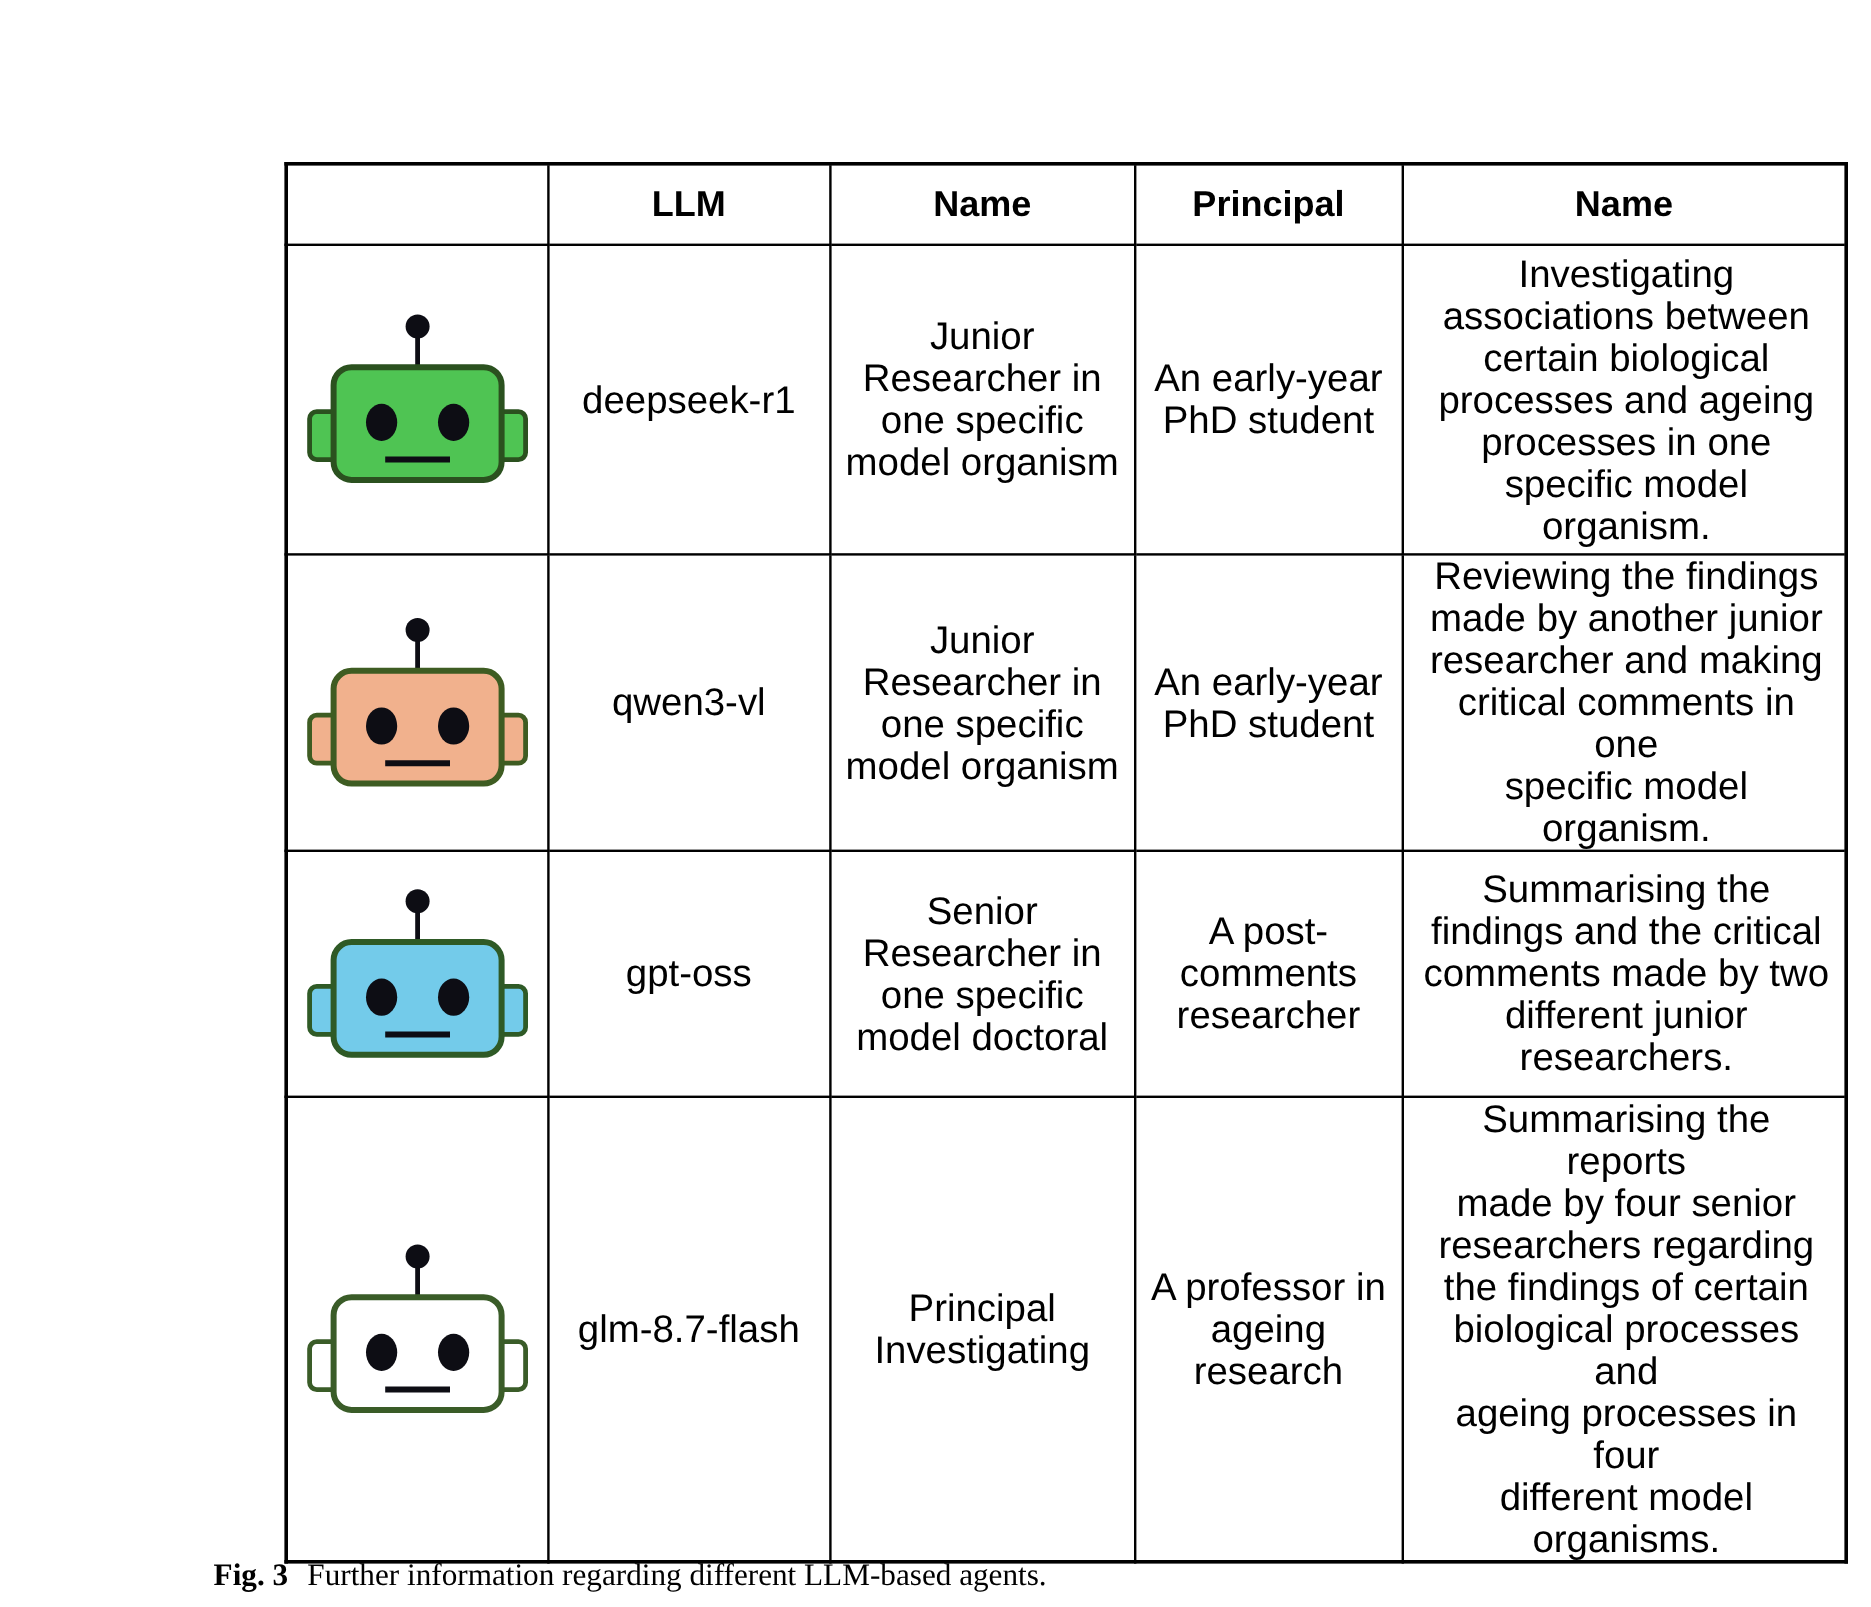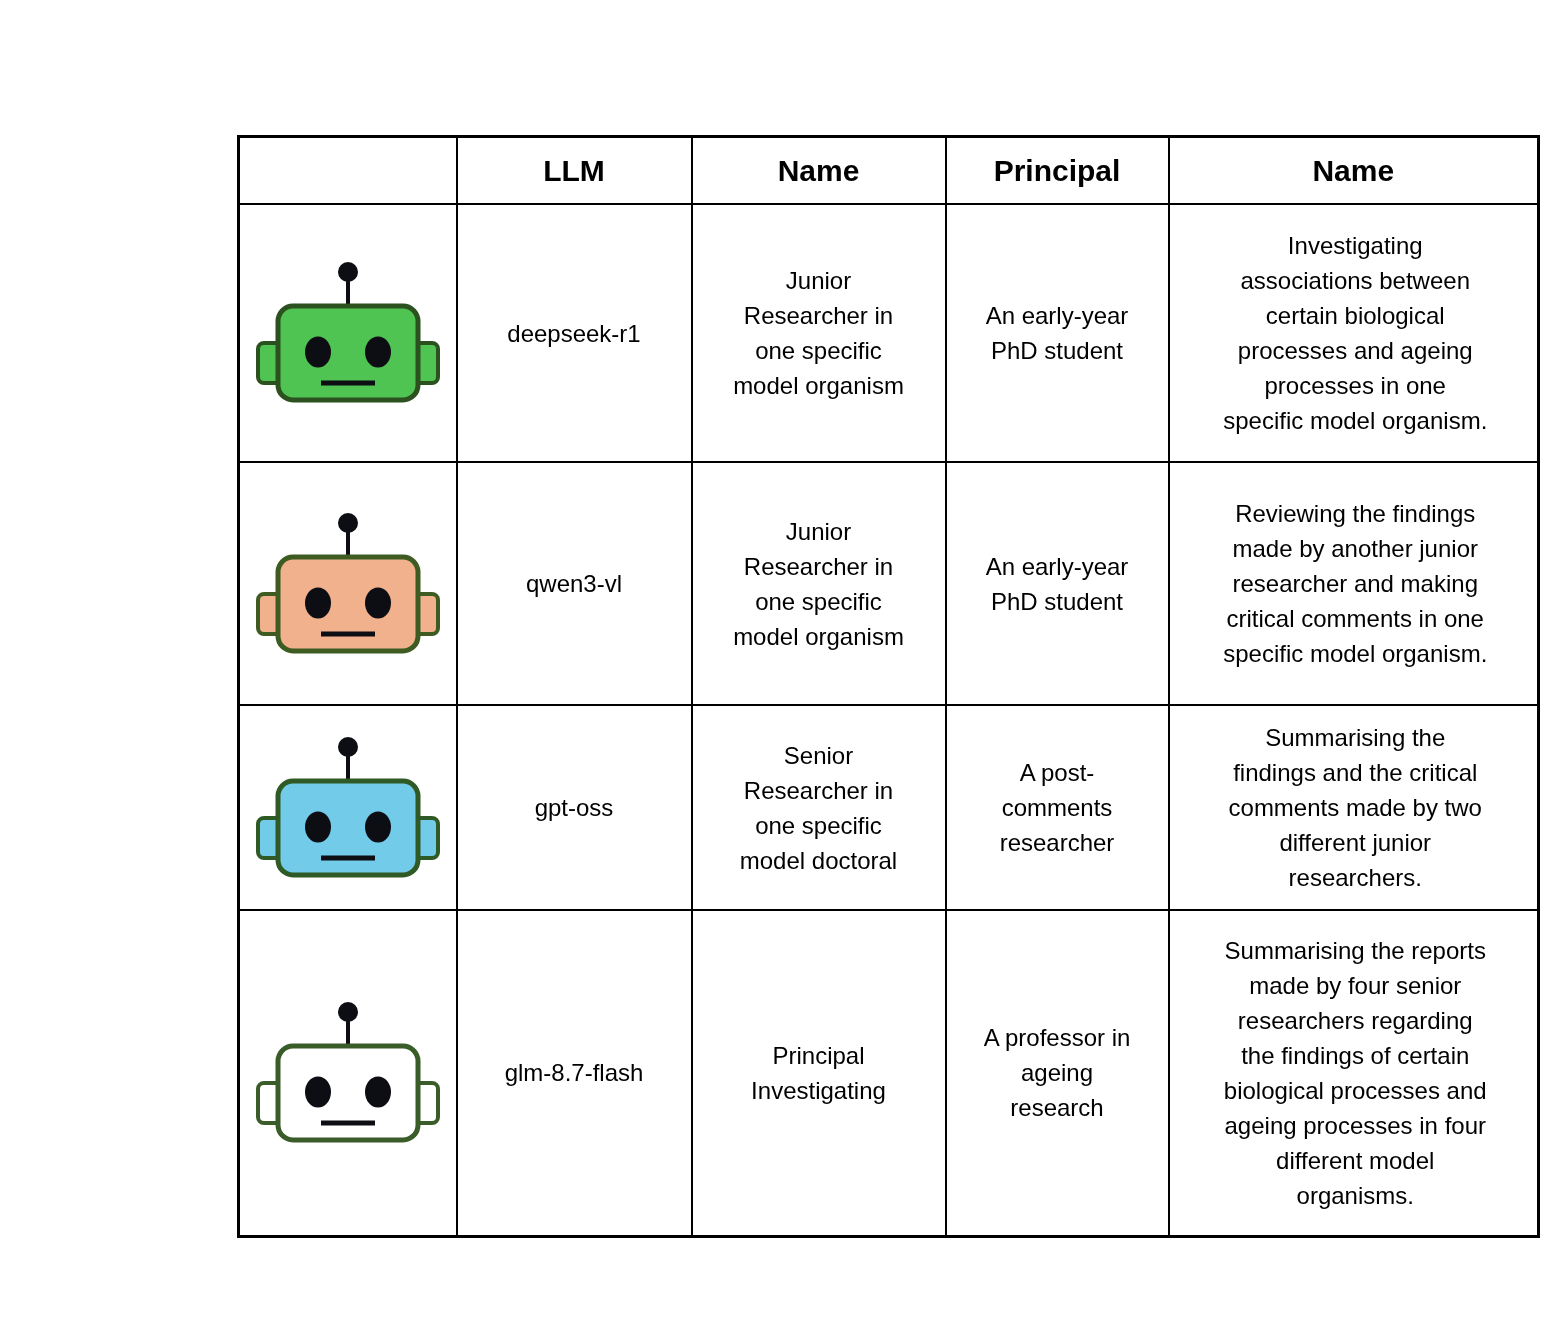--- a/index.html
+++ b/index.html
@@ -31,21 +31,21 @@
     color: #000;
   }
   table.agents th {
     font-size: 30px;
     font-weight: bold;
     height: 63px;
     font-family: "Liberation Sans", sans-serif;
     margin-left: 36px;
   }
   table.agents td {
-    font-size: 24px;
+    font-size: 32px;
     line-height: 35px;
     font-weight: normal;
   }
   .prewrap { white-space: pre-line; }
   td.task-cell {
     text-align: left;
     padding: 0 12px 0 16px;
   }
   tr.r1 { height: 258px; }
   tr.r2 { height: 243px; }
@@ -195,14 +195,17 @@
 researchers regarding
 the findings of certain
 biological processes and
 ageing processes in four
 different model
 organisms.</span></td>
     </tr>
   </tbody>
     </table>
 
+  <div class="caption">
+    <span class="cap-label">Fig. 3</span><span>Further information regarding different LLM-based agents.</span>
+  </div>
 
 </div>
 
 </body></html>

